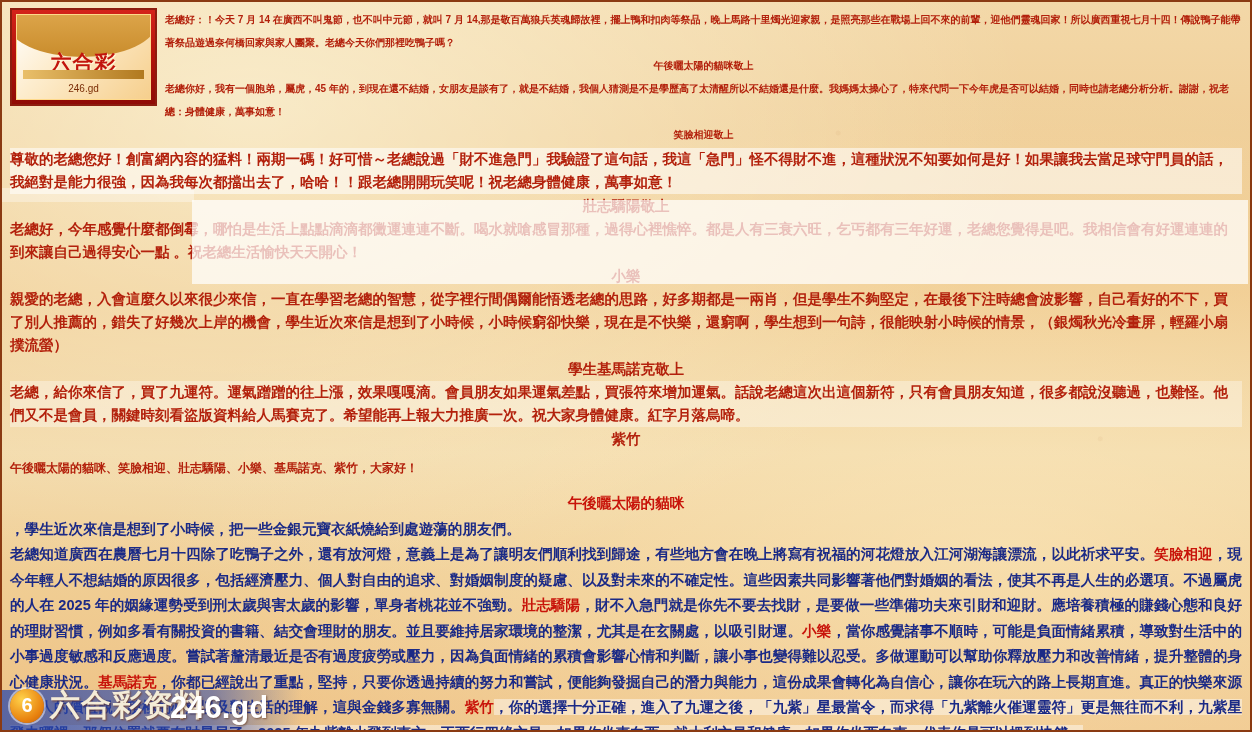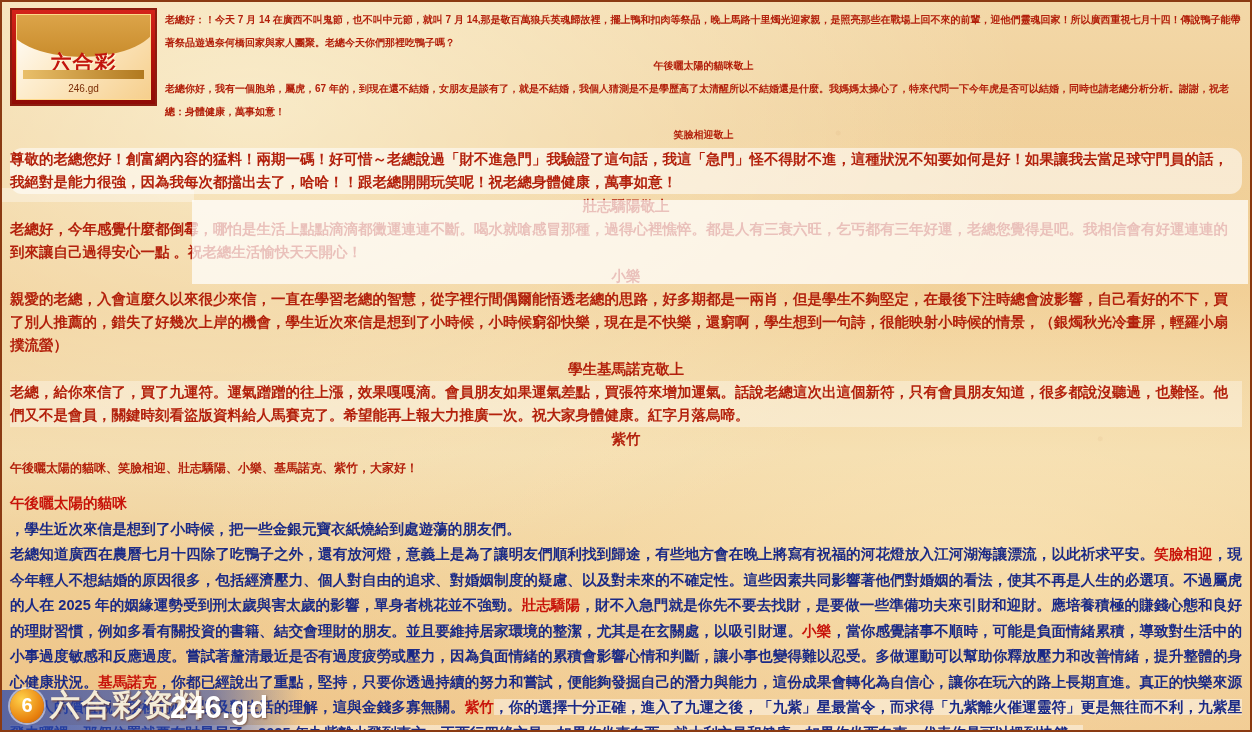--- a/index.html
+++ b/index.html
@@ -118,21 +118,21 @@
   .letters {
     margin-top: 2px;
     font-size: 14.5px;
     line-height: 23px;
     color: #b3210c;
     font-weight: bold;
   }
   .letter {
     margin: 0 0 1px 0;
   }
-  .highlight-1 { background: rgba(255,255,255,0.55); border-radius: 12px; }
+  .highlight-1 { background: rgba(255,255,255,0.55); }
   .highlight-2 { background: rgba(255,255,255,0.35); }
 
   
   .wash {
     position: absolute;
     background: rgba(255,255,255,0.72);
     pointer-events: none;
   }
   #wash-a { left: 190px; top: 198px; width: 1056px; height: 84px; }
   #wash-b { left: 0px;   top: 186px; width: 192px; height: 14px; background: rgba(255,255,255,0.35); }
@@ -150,21 +150,21 @@
     margin-top: 4px;
     font-size: 14.6px;
     line-height: 25.5px;
     color: #1b2a86;
     font-weight: bold;
     text-align: justify;
   }
   .analysis p { margin: 0; }
   .redname { color: #c8140a; }
   .analysis .lead-right {
-    text-align: left;
+    text-align: center;
     display: block;
   }
   .band {
     background: rgba(255,255,255,0.45);
   }
 
   
   .watermark {
     position: absolute;
     left: 8px;
@@ -222,21 +222,21 @@
         <div class="logo-inner">
           <div class="logo-arc"></div>
           <div class="logo-text">六合彩</div>
           <div class="logo-strip"></div>
           <div class="logo-sub">246.gd</div>
         </div>
       </div>
       <div class="masthead-text">
         <p>老總好：！今天 7 月 14 在廣西不叫鬼節，也不叫中元節，就叫 7 月 14,那是敬百萬狼兵英魂歸故裡，擺上鴨和扣肉等祭品，晚上馬路十里燭光迎家親，是照亮那些在戰場上回不來的前輩，迎他們靈魂回家！所以廣西重視七月十四！傳說鴨子能帶著祭品遊過奈何橋回家與家人團聚。老總今天你們那裡吃鴨子嗎？</p>
         <span class="sig">午後曬太陽的貓咪敬上</span>
-        <p>老總你好，我有一個胞弟，屬虎，67 年的，到現在還不結婚，女朋友是談有了，就是不結婚，我個人猜測是不是學歷高了太清醒所以不結婚還是什麼。我媽媽太操心了，特來代問一下今年虎是否可以結婚，同時也請老總分析分析。謝謝，祝老總：身體健康，萬事如意！</p>
+        <p>老總你好，我有一個胞弟，屬虎，45 年的，到現在還不結婚，女朋友是談有了，就是不結婚，我個人猜測是不是學歷高了太清醒所以不結婚還是什麼。我媽媽太操心了，特來代問一下今年虎是否可以結婚，同時也請老總分析分析。謝謝，祝老總：身體健康，萬事如意！</p>
         <span class="sig">笑臉相迎敬上</span>
       </div>
     </div>
 
     <div class="letters">
       <p class="letter highlight-1">尊敬的老總您好！創富網內容的猛料！兩期一碼！好可惜～老總說過「財不進急門」我驗證了這句話，我這「急門」怪不得財不進，這種狀況不知要如何是好！如果讓我去當足球守門員的話，我絕對是能力很強，因為我每次都擋出去了，哈哈！！跟老總開開玩笑呢！祝老總身體健康，萬事如意！</p>
       <span class="sig">壯志驕陽敬上</span>
 
       <p class="letter">老總好，今年感覺什麼都倒霉，哪怕是生活上點點滴滴都黴運連連不斷。喝水就嗆感冒那種，過得心裡憔悴。都是人有三衰六旺，乞丐都有三年好運，老總您覺得是吧。我相信會有好運連連的到來讓自己過得安心一點 。祝老總生活愉快天天開心！</p>
       <span class="sig">小樂</span>

